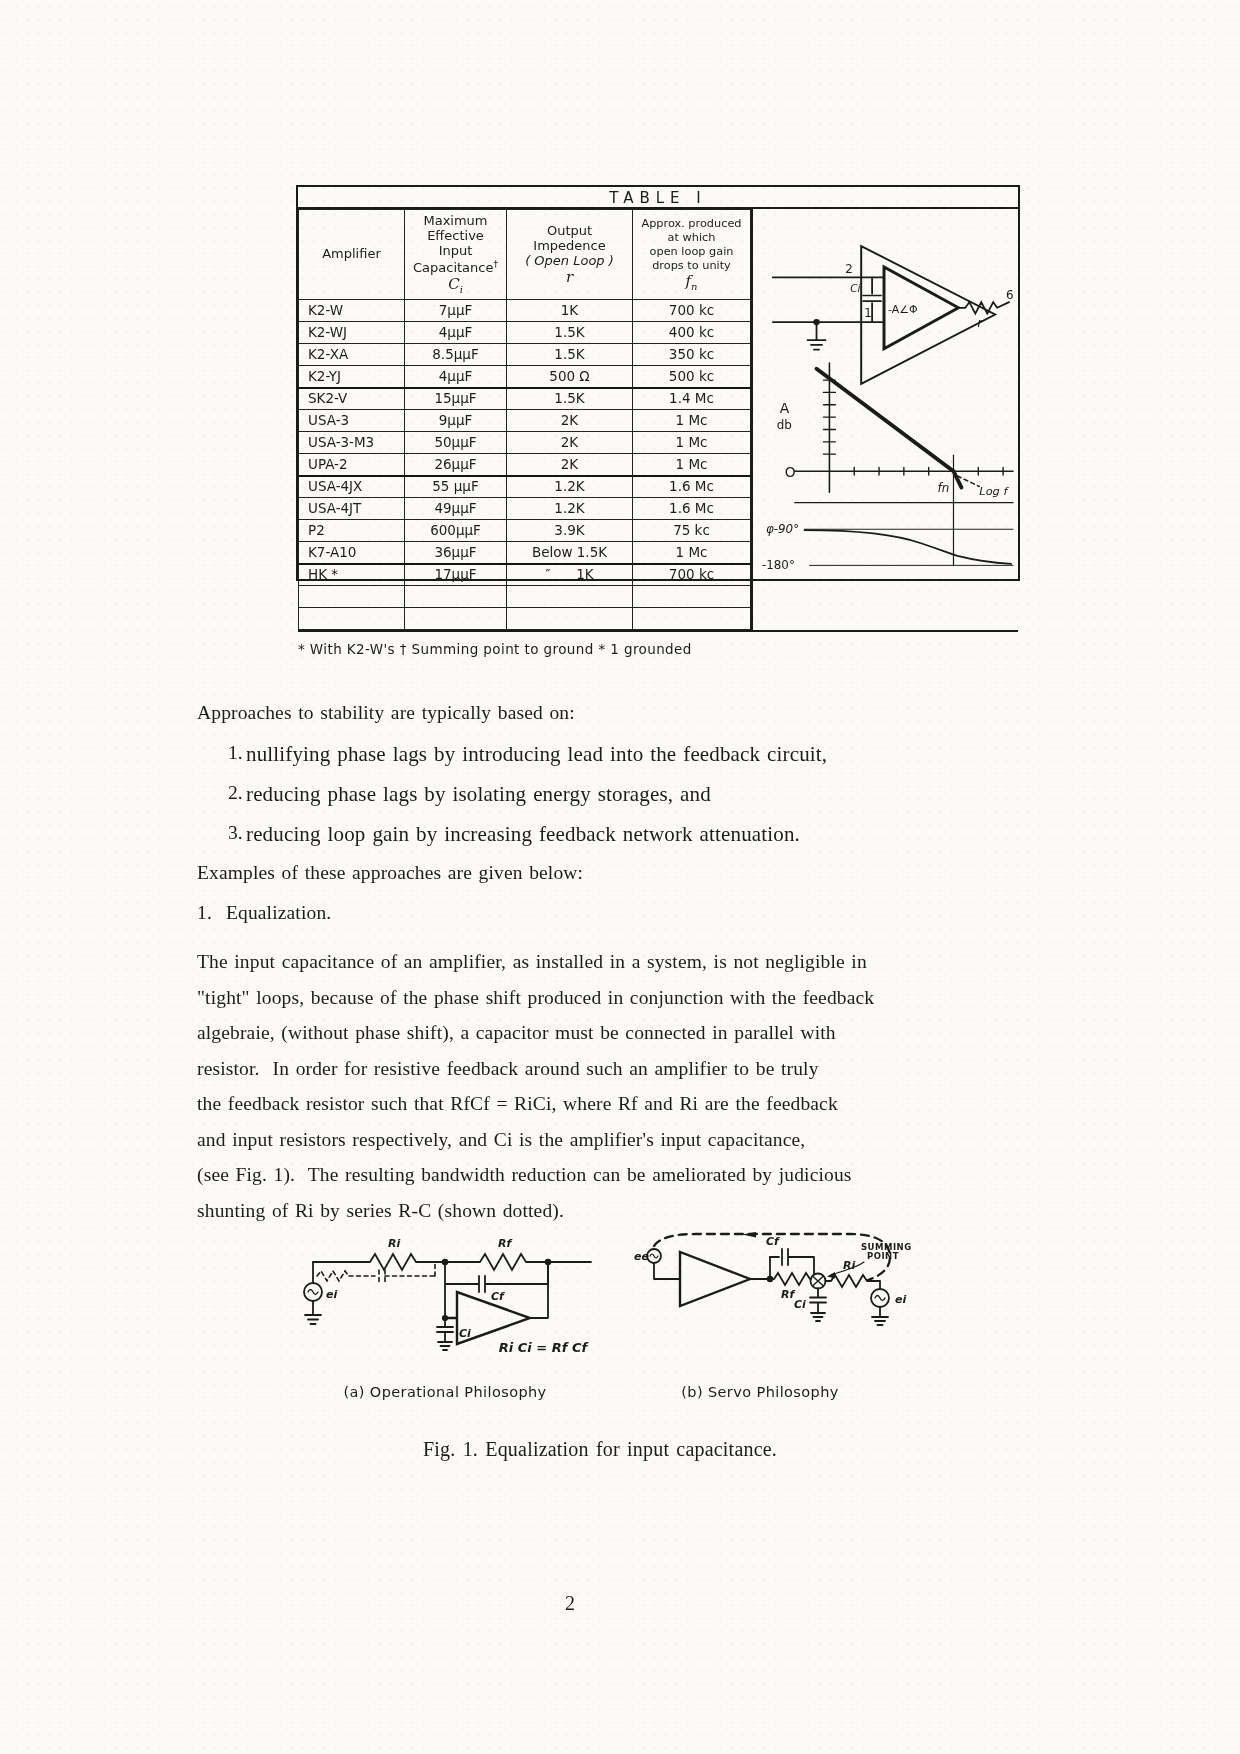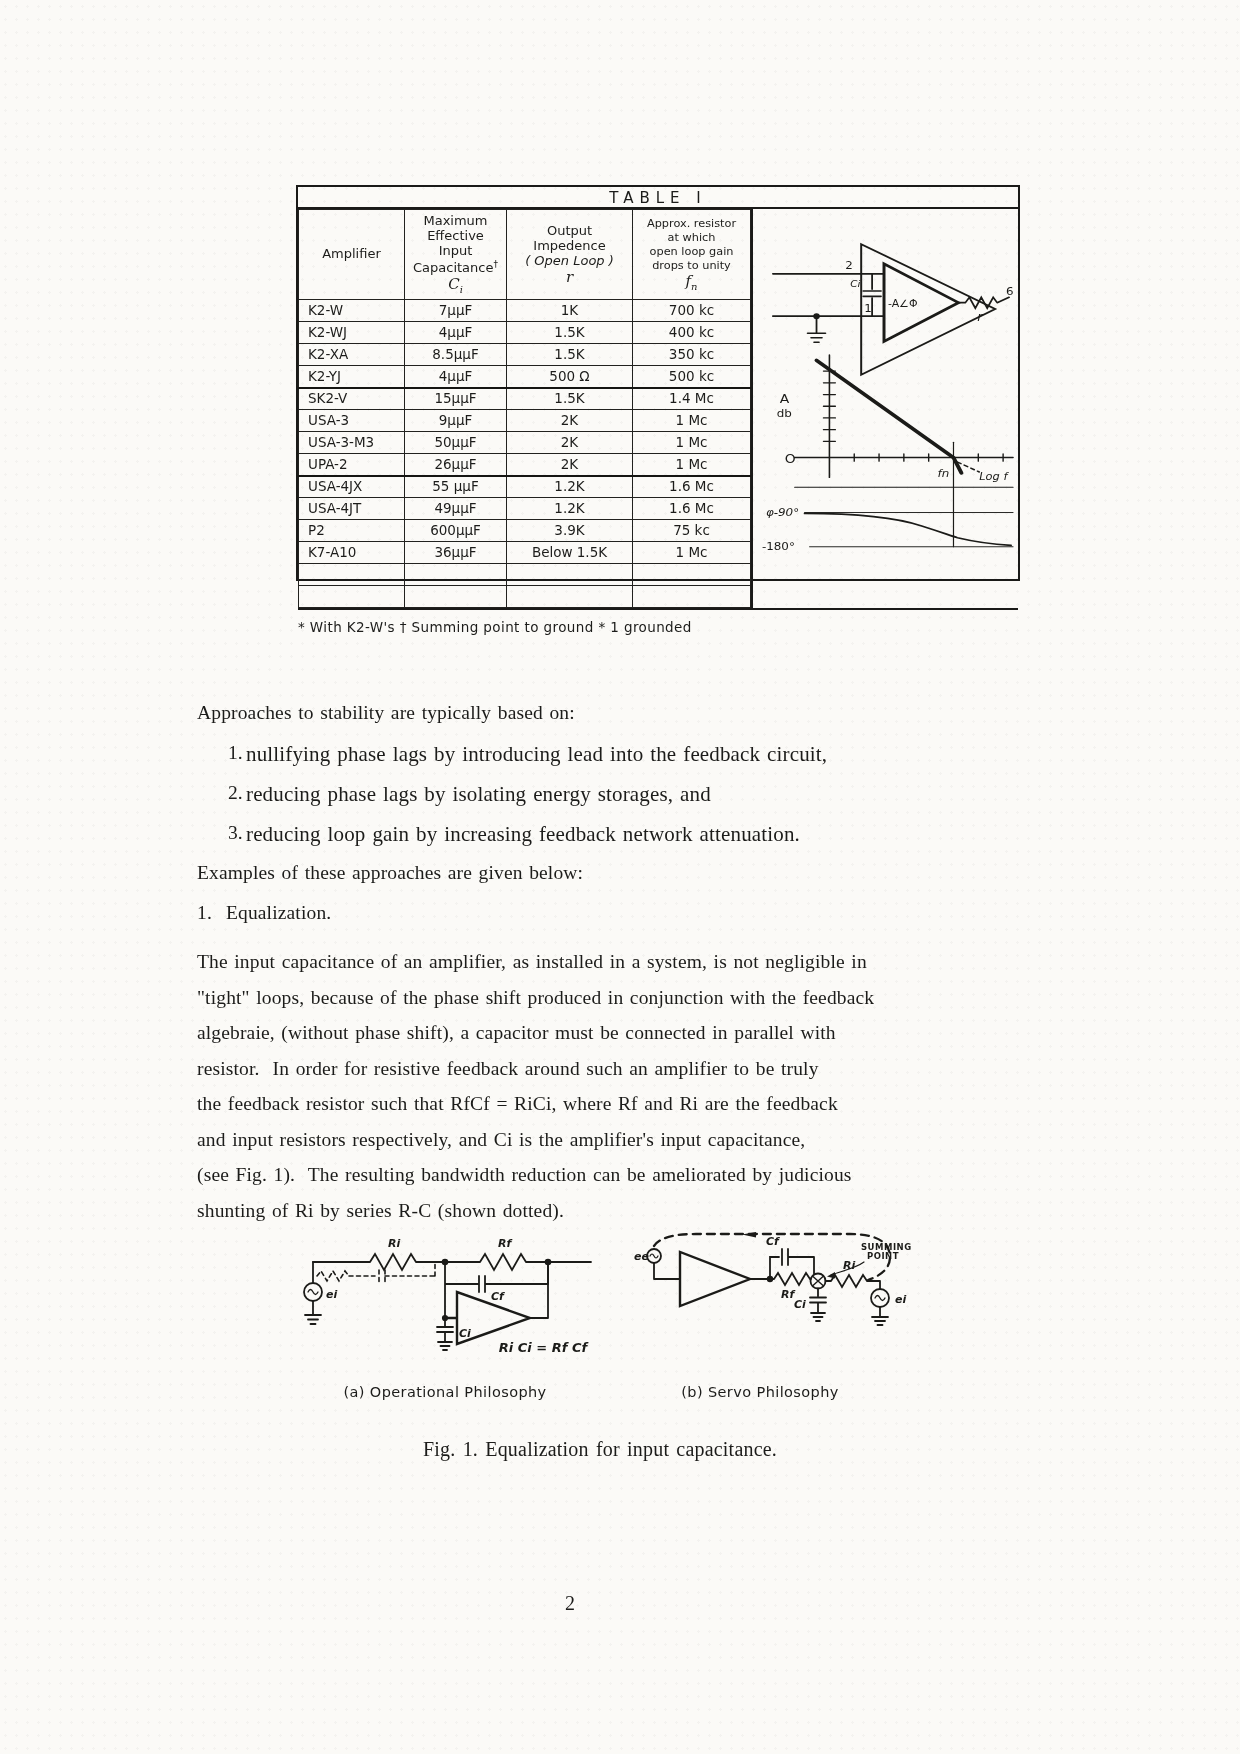--- a/index.html
+++ b/index.html
@@ -90,21 +90,21 @@
               <div class="hline"><span>Capacitance</span><sup>†</sup></div>
               <div class="sym"><span>C</span><sub>i</sub></div>
             </th>
             <th>
               <div class="hline">Output</div>
               <div class="hline">Impedence</div>
               <div class="hline" style="font-style:italic">( Open Loop )</div>
               <div class="sym">r</div>
             </th>
             <th class="hsmall">
-              <div class="hline">Approx. resistor</div>
+              <div class="hline">Approx. produced</div>
               <div class="hline">at which</div>
               <div class="hline">open loop gain</div>
               <div class="hline">drops to unity</div>
               <div class="sym"><span>f</span><sub>n</sub></div>
             </th>
           </tr>
         </thead>
         <tbody>
           <tr>
               <td class="c0">K2-W</td>
@@ -170,20 +170,26 @@
               <td class="c0">P2</td>
               <td>600μμF</td>
               <td>3.9K</td>
               <td>75 kc</td>
             </tr>
           <tr>
               <td class="c0">K7-A10</td>
               <td>36μμF</td>
               <td>Below 1.5K</td>
               <td>1 Mc</td>
+            </tr>
+          <tr class="grp">
+              <td class="c0">HK *</td>
+              <td>17μμF</td>
+              <td>″      1K</td>
+              <td>700 kc</td>
             </tr>
           <tr>
               <td class="c0"></td>
               <td></td>
               <td></td>
               <td></td>
             </tr>
           <tr>
               <td class="c0"></td>
               <td></td>

